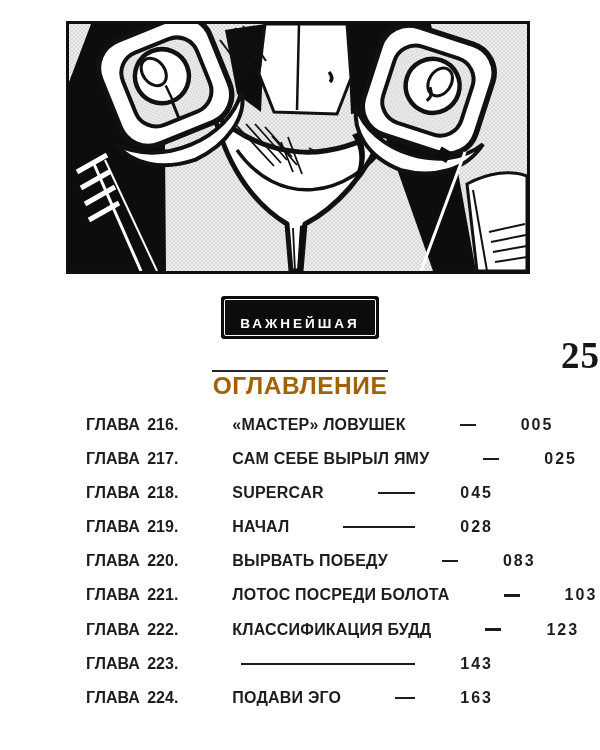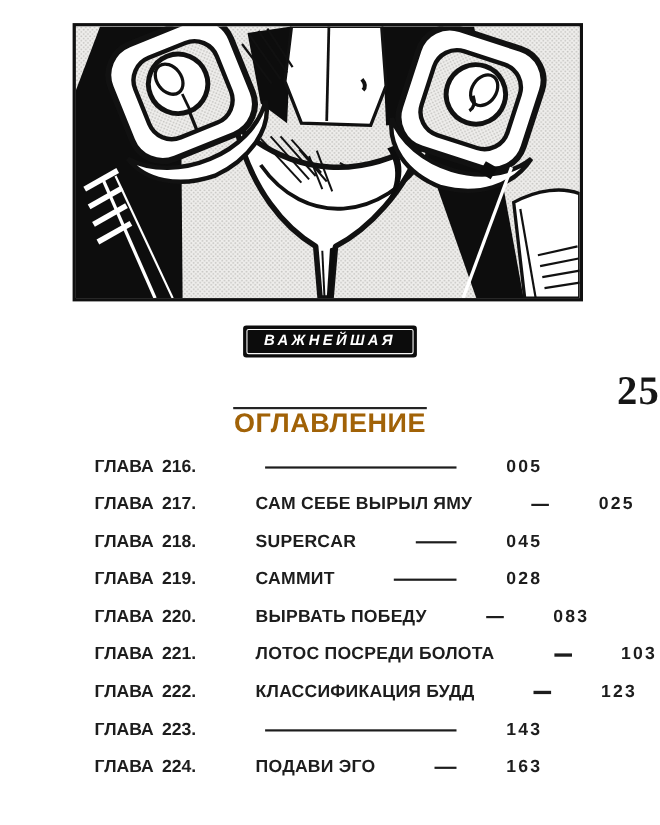--- a/index.html
+++ b/index.html
@@ -15,21 +15,21 @@
   }
   .panel svg{display:block;width:100%;height:100%;}
 
   
   .badge{
     position:absolute;top:296px;left:50%;transform:translateX(-50%);
     background:#0c0c0c;padding:3px;border-radius:3px;
   }
   .badge-inner{
     border:1.6px solid #f8f8f8;border-radius:2px;
-    padding:2px 12px 3px;min-width:126px;text-align:center;font-style:italic;
+    padding:16px 12px 3px;min-width:126px;text-align:center;
   }
   .badge-line{
     display:block;color:#ffffff;font-weight:bold;font-size:13.5px;
     letter-spacing:3px;line-height:1.18;white-space:nowrap;
   }
 
   
   .volume-number{
     position:absolute;top:337px;left:0;width:100%;text-align:right;
     font-family:"Liberation Serif",serif;font-weight:bold;font-size:37px;
@@ -160,38 +160,39 @@
   </div>
 </div>
 
 <div class="volume-number">25</div>
 <div class="divider"></div>
 <div class="toc-title">ОГЛАВЛЕНИЕ</div>
 
 <div class="toc">
   <div class="toc-row">
     <span class="ch-label">ГЛАВА 216.</span>
+    <span class="ch-title">«МАСТЕР» ЛОВУШЕК</span>
     <span class="leader"></span>
     <span class="ch-page">005</span>
   </div>
   <div class="toc-row">
     <span class="ch-label">ГЛАВА 217.</span>
     <span class="ch-title">САМ СЕБЕ ВЫРЫЛ ЯМУ</span>
     <span class="leader"></span>
     <span class="ch-page">025</span>
   </div>
   <div class="toc-row">
     <span class="ch-label">ГЛАВА 218.</span>
     <span class="ch-title">SUPERCAR</span>
     <span class="leader"></span>
     <span class="ch-page">045</span>
   </div>
   <div class="toc-row">
     <span class="ch-label">ГЛАВА 219.</span>
-    <span class="ch-title">САММИТ</span>
+    <span class="ch-title">НАЧАЛ</span>
     <span class="leader"></span>
     <span class="ch-page">028</span>
   </div>
   <div class="toc-row">
     <span class="ch-label">ГЛАВА 220.</span>
     <span class="ch-title">ВЫРВАТЬ ПОБЕДУ</span>
     <span class="leader"></span>
     <span class="ch-page">083</span>
   </div>
   <div class="toc-row">

